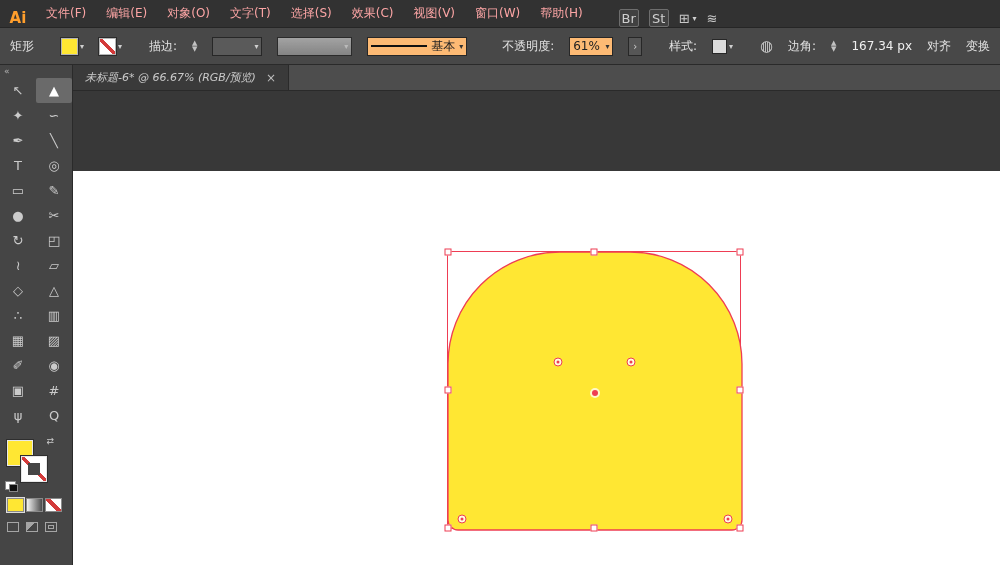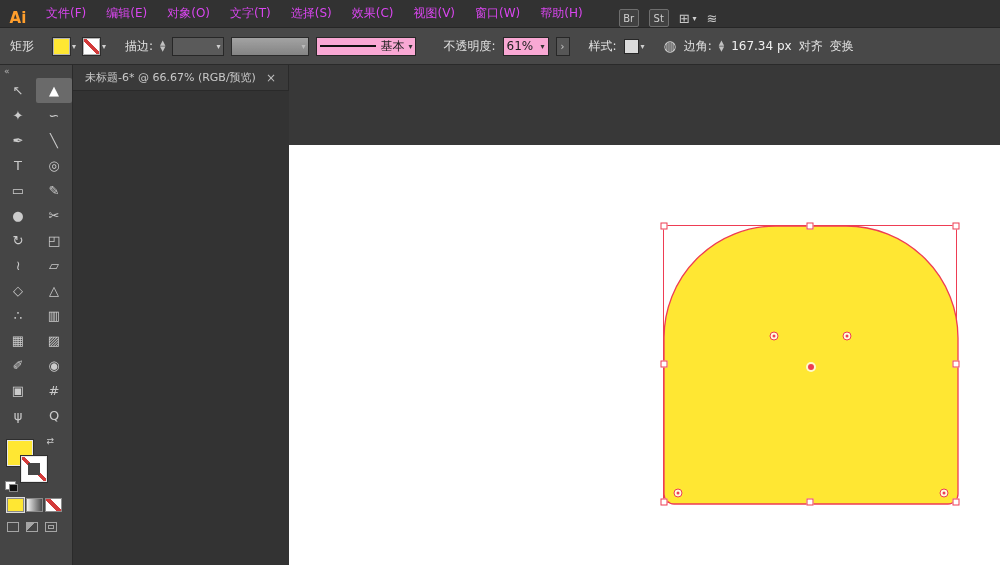--- a/index.html
+++ b/index.html
@@ -4,44 +4,44 @@
 <style>
   :root{ --yellow:#ffe733; --sel:#ee3d53; }
   *{box-sizing:border-box; margin:0; padding:0;}
   html,body{width:1000px;height:565px;overflow:hidden;}
   body{font-family:"DejaVu Sans","Liberation Sans",sans-serif;font-size:12px;background:#333;color:#ddd;-webkit-font-smoothing:antialiased;}
 
   
   #menubar{height:28px;background:#323232;display:flex;align-items:flex-end;border-bottom:1px solid #262626;}
   .ai-logo{width:36px;text-align:center;font-weight:bold;font-size:15px;color:#ff9e2c;}
   #menus{display:flex;align-items:center;height:100%;}
-  .menu-item{padding:0 10px;line-height:27px;color:#d946ef;cursor:default;}
+  .menu-item{padding:0 10px;line-height:27px;color:#fca5a5;cursor:default;}
   .mb-right{display:flex;align-items:center;gap:10px;margin-left:26px;}
   .badge{width:20px;height:18px;border:1px solid #6e6e6e;background:#414141;color:#cfcfcf;
-         font-size:10px;display:flex;align-items:center;justify-content:center;border-radius:2px;}
+         font-size:13px;display:flex;align-items:center;justify-content:center;border-radius:2px;}
   .ws{display:flex;align-items:center;gap:3px;color:#c9c9c9;}
   .ws .glyph{font-size:13px;}
   .ws .caret{font-size:8px;}
   .share{font-size:13px;color:#c9c9c9;}
 
   
   #controlbar{height:36px;background:#484848;border-bottom:1px solid #2a2a2a;display:flex;align-items:center;
-              padding:18px 10px;gap:7px;white-space:nowrap;}
+              padding:18px 10px;gap:15px;white-space:nowrap;}
   .cb-label{color:#e2e2e2;}
   .u{text-align:right;}
   .swatchbox{display:flex;align-items:center;gap:2px;}
   .swatch{width:17px;height:17px;border:1px solid #b5b5b5;box-shadow:0 0 0 1px #2c2c2c;}
   .swatch.fill{background:var(--yellow);}
   .swatch.none{background:linear-gradient(45deg,#fff 42%,#d33a3a 42%,#d33a3a 58%,#fff 58%);}
   .caret{font-size:8px;color:#cfcfcf;}
   .stepper{display:flex;flex-direction:column;align-items:center;line-height:6px;font-size:7px;color:#c2c2c2;}
   .combo{height:19px;border:1px solid #272727;display:flex;align-items:center;justify-content:space-between;padding:0 3px;gap:4px;}
   .combo.dark{background:#5a5a5a;width:52px;}
   .combo.brush{background:linear-gradient(#b3b3b3,#8f8f8f);width:78px;opacity:.85;}
-  .combo.light{background:#f9a8d4;color:#222;}
+  .combo.light{background:#fdba74;color:#222;}
   .combo.light .caret{color:#333;}
   .strokeline{width:56px;height:2px;background:#111;}
   .opacityfield{width:46px;}
   .more-btn{color:#cfcfcf;border:1px solid #272727;background:#565656;width:14px;height:19px;
             display:flex;align-items:center;justify-content:center;font-size:10px;}
   .mini-swatch{width:15px;height:15px;background:#dcdcdc;border:1px solid #272727;}
   .recolor{font-size:15px;color:#cfcfcf;}
   .gap-lg{margin-left:20px;} .gap-md{margin-left:12px;} .gap-xl{}
   .corner-value{color:#f0f0f0;}
 
@@ -69,21 +69,21 @@
   .cgn-btn{width:17px;height:14px;border:1px solid #8a8a8a;}
   .cgn-btn.color{background:var(--yellow);box-shadow:0 0 0 1px #ddd;}
   .cgn-btn.gradient{background:linear-gradient(90deg,#f2f2f2,#4b4b4b);}
   .cgn-btn.none{background:linear-gradient(45deg,#fff 40%,#d33a3a 40%,#d33a3a 60%,#fff 60%);}
   #modes{display:flex;gap:7px;margin:10px 0 0 7px;align-items:center;}
   .mode{width:12px;height:10px;border:1px solid #a5a5a5;}
   .mode.behind{background:linear-gradient(135deg,#a5a5a5 40%,transparent 40%);}
   .mode.inside{box-shadow:inset 0 0 0 2px #454545, inset 0 0 0 3px #a5a5a5;}
 
   
-  #doccol{flex:1;display:flex;flex-direction:row;}
+  #doccol{flex:1;display:flex;flex-direction:column;font-style:italic;}
   #tabstrip{height:26px;background:#4d4d4d;border-bottom:1px solid #2a2a2a;display:flex;}
   .doc-tab{height:100%;background:#3a3a3a;color:#c9c9c9;font-size:11px;display:flex;align-items:center;
            gap:10px;padding:0 12px;border-right:1px solid #2a2a2a;}
   .tab-close{color:#bdbdbd;font-size:12px;}
   #canvas{flex:1;position:relative;display:flex;flex-direction:column;}
   .pasteboard{height:80px;background:#383838;}
   .artboard{flex:1;background:#ffffff;}
 
   
   .bbox{position:absolute;left:374px;top:160px;width:294px;height:278px;border:1px solid var(--sel);}

